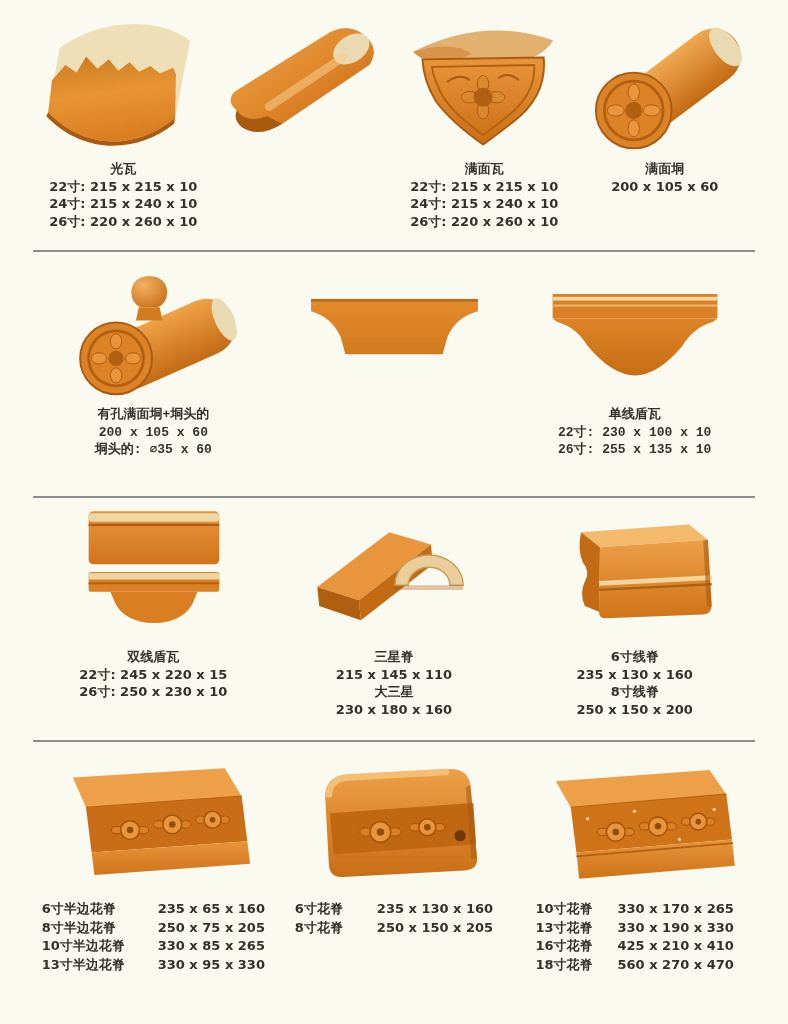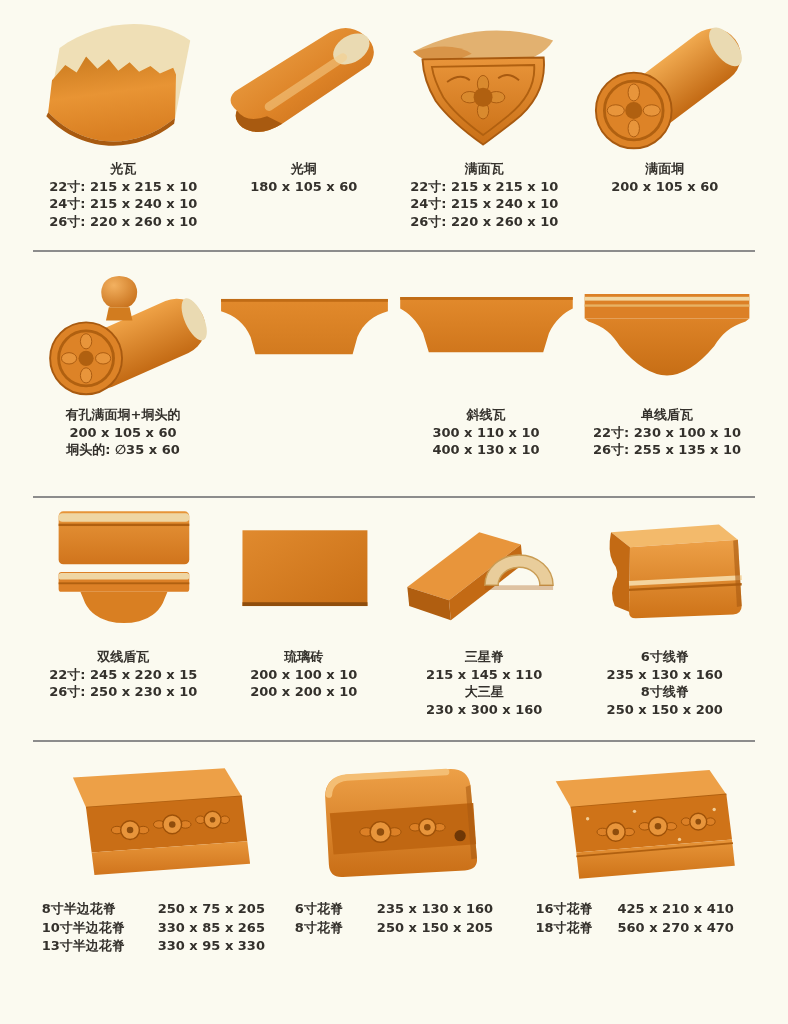--- a/index.html
+++ b/index.html
@@ -20,21 +20,21 @@
   .row-4 .photo-box { height:158px; }
   .caption { text-align:center; font-weight:bold; font-size:13px; line-height:17.5px; }
   .row-1 .caption { height:90px; }
   .row-2 .caption { height:80px; }
   .row-3 .caption { height:92px; }
   .row-4 .caption { height:124px; }
   .title { white-space:nowrap; }
   .line { white-space:nowrap; }
   hr.divider { border:none; border-top:2px solid #8C8C8C; margin:0; }
   .row-1 { height:253px; }
-  .row-2 { height:296px; }
+  .row-2 { height:296px;font-family:Liberation Mono, monospace; }
   .row-3 { height:291px; }
   .row-4 { height:284px; }
   .caption-specs { display:flex; flex-direction:column; align-items:flex-start;
                    width:max-content; margin:0 auto; text-align:left; line-height:18.5px; }
   .spec-row { display:flex; white-space:nowrap; }
   .labels-wide  .spec-label { min-width:108px; }
   .labels-narrow .spec-label { min-width:74px; }
   .spec-label { margin-right:8px; }
   svg { display:block; }
 </style>
@@ -77,24 +77,20 @@
                 <stop offset="0.55" stop-color="#DD8327"></stop>
                 <stop offset="1" stop-color="#BE6413"></stop>
           </linearGradient>
             </defs>
           <path d="M24,104 Q12,94 22,84 L118,24 Q140,10 158,24 Q176,38 164,56 L72,118 Q48,133 30,122 Q20,114 24,104 Z" fill="url(#g2)"></path>
           <ellipse cx="145" cy="39" rx="21" ry="14" transform="rotate(-33 145 39)" fill="#EADAB2"></ellipse>
           <path d="M58,100 L136,48" stroke="#F6CE8B" stroke-width="9" stroke-linecap="round" opacity="0.55"></path>
           <path d="M24,104 Q34,118 56,110 L72,118 Q48,133 30,122 Q20,114 24,104 Z" fill="#A85A10"></path>
         </svg>
       </div>
-      <figcaption class="caption">
-        <div class="title">光垌</div>
-        <div class="line">180 x 105 x 60</div>
-      </figcaption>
     </figure>
 
     <figure class="cell">
       <div class="photo-box">
         <svg viewBox="0 0 190 150" width="180" height="142" aria-hidden="true">
           <defs>
               <linearGradient id="g3" x1="0" y1="0" x2="0" y2="1">
             <stop offset="0" stop-color="#E9953A"></stop>
                 <stop offset="1" stop-color="#C96F16"></stop>
           </linearGradient>
@@ -197,39 +193,20 @@
             <stop offset="0" stop-color="#E28A2C"></stop>
                 <stop offset="1" stop-color="#D27A1F"></stop>
           </linearGradient>
             </defs>
           <path d="M8,44 L183,44 L183,57 C168,61 157,70 151,84 L146,102 L44,102 L39,84 C33,70 22,61 8,57 Z" fill="url(#g6)"></path>
           <rect x="8" y="44" width="175" height="3" fill="#C06C16"></rect>
         </svg>
       </div>
     </figure>
 
-    <figure class="cell">
-      <div class="photo-box">
-        <svg viewBox="0 0 190 150" width="182" height="143" aria-hidden="true">
-          <defs>
-              <linearGradient id="g7" x1="0" y1="0" x2="0" y2="1">
-            <stop offset="0" stop-color="#E28A2C"></stop>
-                <stop offset="1" stop-color="#D0761C"></stop>
-          </linearGradient>
-            </defs>
-          <path d="M5,42 L186,42 L186,54 C177,58 167,67 161,80 L155,100 L35,100 L29,80 C23,67 13,58 5,54 Z" fill="url(#g7)"></path>
-          <rect x="5" y="42" width="181" height="3" fill="#C06C16"></rect>
-        </svg>
-      </div>
-      <figcaption class="caption">
-        <div class="title">斜线瓦</div>
-        <div class="line">300 x 110 x 10</div>
-        <div class="line">400 x 130 x 10</div>
-      </figcaption>
-    </figure>
 
     <figure class="cell">
       <div class="photo-box">
         <svg viewBox="0 0 190 150" width="180" height="142" aria-hidden="true">
           <defs>
               <linearGradient id="g8" x1="0" y1="0" x2="0" y2="1">
             <stop offset="0" stop-color="#DD8327"></stop>
                 <stop offset="1" stop-color="#C76E15"></stop>
           </linearGradient>
             </defs>
@@ -270,55 +247,36 @@
           <path d="M50,97 L142,97 L139,104 Q133,122 112,128 Q96,132 80,128 Q59,122 53,104 Z" fill="#D97F22"></path>
         </svg>
       </div>
       <figcaption class="caption">
         <div class="title">双线盾瓦</div>
         <div class="line">22寸: 245 x 220 x 15</div>
         <div class="line">26寸: 250 x 230 x 10</div>
       </figcaption>
     </figure>
 
-    <figure class="cell">
-      <div class="photo-box">
-        <svg viewBox="0 0 190 150" width="180" height="142" aria-hidden="true">
-          <defs>
-              <linearGradient id="g10" x1="0" y1="0" x2="1" y2="1">
-            <stop offset="0" stop-color="#E08A2E"></stop>
-                <stop offset="1" stop-color="#C96F16"></stop>
-          </linearGradient>
-            </defs>
-          <rect x="30" y="32" width="132" height="80" fill="url(#g10)"></rect>
-          <rect x="30" y="108" width="132" height="4" fill="#8F4D0C"></rect>
-        </svg>
-      </div>
-      <figcaption class="caption">
-        <div class="title">琉璃砖</div>
-        <div class="line">200 x 100 x 10</div>
-        <div class="line">200 x 200 x 10</div>
-      </figcaption>
-    </figure>
 
     <figure class="cell">
       <div class="photo-box">
         <svg viewBox="0 0 190 150" width="180" height="142" aria-hidden="true">
           <polygon points="14,92 90,34 134,47 58,106" fill="#E8953B"></polygon>
           <polygon points="58,106 134,47 136,68 60,127" fill="#C36A14"></polygon>
           <polygon points="14,92 58,106 60,127 16,112" fill="#B05E10"></polygon>
           <path d="M96,90 A36,32 0 0 1 168,90 L154,90 A22,19 0 0 0 110,90 Z" fill="#E9CD9B" stroke="#C99C54" stroke-width="1.5"></path>
           <path d="M96,90 L168,90 L168,95 L96,95 Z" fill="#A85A10" opacity="0.35"></path>
         </svg>
       </div>
       <figcaption class="caption">
         <div class="title">三星脊</div>
         <div class="line">215 x 145 x 110</div>
         <div class="line">大三星</div>
-        <div class="line">230 x 300 x 160</div>
+        <div class="line">230 x 180 x 160</div>
       </figcaption>
     </figure>
 
     <figure class="cell">
       <div class="photo-box">
         <svg viewBox="0 0 190 150" width="180" height="142" aria-hidden="true">
           <defs>
               <linearGradient id="g12" x1="0" y1="0" x2="0" y2="1">
             <stop offset="0" stop-color="#EDA047"></stop>
                 <stop offset="1" stop-color="#CE7318"></stop>
@@ -374,20 +332,24 @@
             <ellipse cx="-13" cy="0" rx="5" ry="4" fill="#DC8026" stroke="#9E5108" stroke-width="1"></ellipse>
             <ellipse cx="13" cy="0" rx="5" ry="4" fill="#DC8026" stroke="#9E5108" stroke-width="1"></ellipse>
             <circle r="9" fill="#E8953B" stroke="#9E5108" stroke-width="1.5"></circle>
               <circle r="3" fill="#8F4D0C"></circle>
           </g>
           <polygon points="54,106 220,94 223,118 57,130" fill="url(#g13)"></polygon>
         </svg>
       </div>
       <figcaption class="caption caption-specs labels-wide">
         <div class="spec-row">
+          <span class="spec-label">6寸半边花脊</span>
+          <span class="spec-dims">235 x 65 x 160</span>
+        </div>
+        <div class="spec-row">
           <span class="spec-label">8寸半边花脊</span>
           <span class="spec-dims">250 x 75 x 205</span>
         </div>
         <div class="spec-row">
           <span class="spec-label">10寸半边花脊</span>
           <span class="spec-dims">330 x 85 x 265</span>
         </div>
         <div class="spec-row">
           <span class="spec-label">13寸半边花脊</span>
           <span class="spec-dims">330 x 95 x 330</span>
@@ -468,20 +430,28 @@
           <circle cx="70" cy="70" r="1.8" fill="#F2CE96"></circle>
             <circle cx="120" cy="62" r="1.8" fill="#F2CE96"></circle>
           <circle cx="168" cy="92" r="1.8" fill="#F2CE96"></circle>
             <circle cx="205" cy="60" r="1.8" fill="#F2CE96"></circle>
           <polygon points="58,106 224,92 227,120 61,134" fill="url(#g15)"></polygon>
           <path d="M58,110 L225,96" stroke="#B06010" stroke-width="2"></path>
         </svg>
       </div>
       <figcaption class="caption caption-specs labels-narrow">
         <div class="spec-row">
+          <span class="spec-label">10寸花脊</span>
+          <span class="spec-dims">330 x 170 x 265</span>
+        </div>
+        <div class="spec-row">
+          <span class="spec-label">13寸花脊</span>
+          <span class="spec-dims">330 x 190 x 330</span>
+        </div>
+        <div class="spec-row">
           <span class="spec-label">16寸花脊</span>
           <span class="spec-dims">425 x 210 x 410</span>
         </div>
         <div class="spec-row">
           <span class="spec-label">18寸花脊</span>
           <span class="spec-dims">560 x 270 x 470</span>
         </div>
       </figcaption>
     </figure>
 

